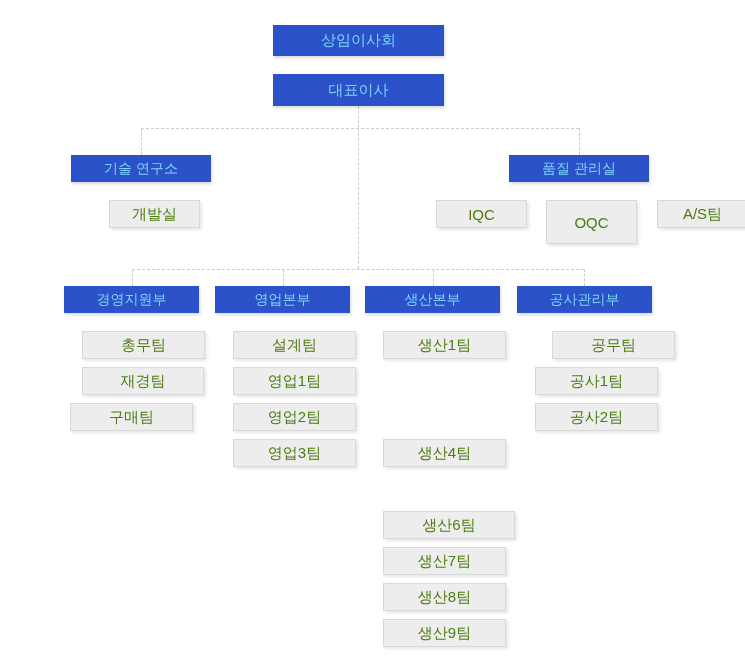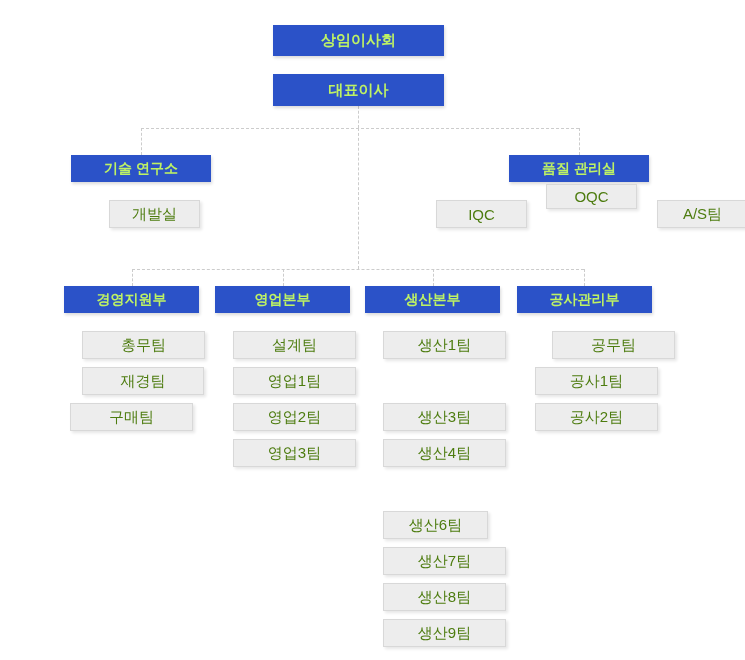--- a/index.html
+++ b/index.html
@@ -17,22 +17,22 @@
   .node {
     position: absolute;
     display: flex;
     align-items: center;
     justify-content: center;
     white-space: nowrap;
   }
 
   .blue {
     background: var(--primary, #2b52c8);
-    color: #bef264;
-    font-weight: bold;
+    color: #7dd3fc;
+    font-weight: normal;
     font-size: 14px;
     box-shadow: 1px 2px 3px rgba(0,0,0,0.15);
   }
   .blue.lg { font-size: 15px; }
 
   .team {
     background: var(--team-bg, #ededed);
     border: 1px solid var(--team-border, #d8d8d8);
     color: #4d7c0f;
     font-size: 15px;
@@ -68,41 +68,40 @@
   <div class="vline" style="left:584px; top:269px; height:17px"></div>
 
   <div class="node blue lg" style="left:273px; top:25px; width:171px; height:31px">상임이사회</div>
   <div class="node blue lg" style="left:273px; top:74px; width:171px; height:32px">대표이사</div>
 
   <div class="node blue" style="left:71px; top:155px; width:140px; height:27px">기술 연구소</div>
   <div class="node blue" style="left:509px; top:155px; width:140px; height:27px">품질 관리실</div>
 
   <div class="node team" style="left:97px; top:200px; width:91px; height:28px">개발실</div>
   <div class="node team" style="left:424px; top:200px; width:91px; height:28px">IQC</div>
-  <div class="node team" style="left:534px; top:184px; width:91px; height:25px">OQC</div>
+  <div class="node team" style="left:534px; top:200px; width:91px; height:44px">OQC</div>
   <div class="node team" style="left:645px; top:200px; width:91px; height:28px">A/S팀</div>
 
   <div class="node blue" style="left:64px; top:286px; width:135px; height:27px">경영지원부</div>
   <div class="node blue" style="left:215px; top:286px; width:135px; height:27px">영업본부</div>
   <div class="node blue" style="left:365px; top:286px; width:135px; height:27px">생산본부</div>
   <div class="node blue" style="left:517px; top:286px; width:135px; height:27px">공사관리부</div>
 
   <div class="node team" style="left:70px; top:331px; width:123px; height:28px">총무팀</div>
   <div class="node team" style="left:70px; top:367px; width:122px; height:28px">재경팀</div>
   <div class="node team" style="left:58px; top:403px; width:123px; height:28px">구매팀</div>
 
   <div class="node team" style="left:221px; top:331px; width:123px; height:28px">설계팀</div>
   <div class="node team" style="left:221px; top:367px; width:123px; height:28px">영업1팀</div>
   <div class="node team" style="left:221px; top:403px; width:123px; height:28px">영업2팀</div>
   <div class="node team" style="left:221px; top:439px; width:123px; height:28px">영업3팀</div>
 
   <div class="node team" style="left:371px; top:331px; width:123px; height:28px">생산1팀</div>
-  <div class="node team" style="left:371px; top:403px; width:123px; height:28px">생산3팀</div>
   <div class="node team" style="left:371px; top:439px; width:123px; height:28px">생산4팀</div>
-  <div class="node team" style="left:371px; top:511px; width:105px; height:28px">생산6팀</div>
+  <div class="node team" style="left:371px; top:511px; width:132px; height:28px">생산6팀</div>
   <div class="node team" style="left:371px; top:547px; width:123px; height:28px">생산7팀</div>
   <div class="node team" style="left:371px; top:583px; width:123px; height:28px">생산8팀</div>
   <div class="node team" style="left:371px; top:619px; width:123px; height:28px">생산9팀</div>
 
   <div class="node team" style="left:540px; top:331px; width:123px; height:28px">공무팀</div>
   <div class="node team" style="left:523px; top:367px; width:123px; height:28px">공사1팀</div>
   <div class="node team" style="left:523px; top:403px; width:123px; height:28px">공사2팀</div>
 
 </div>
 

